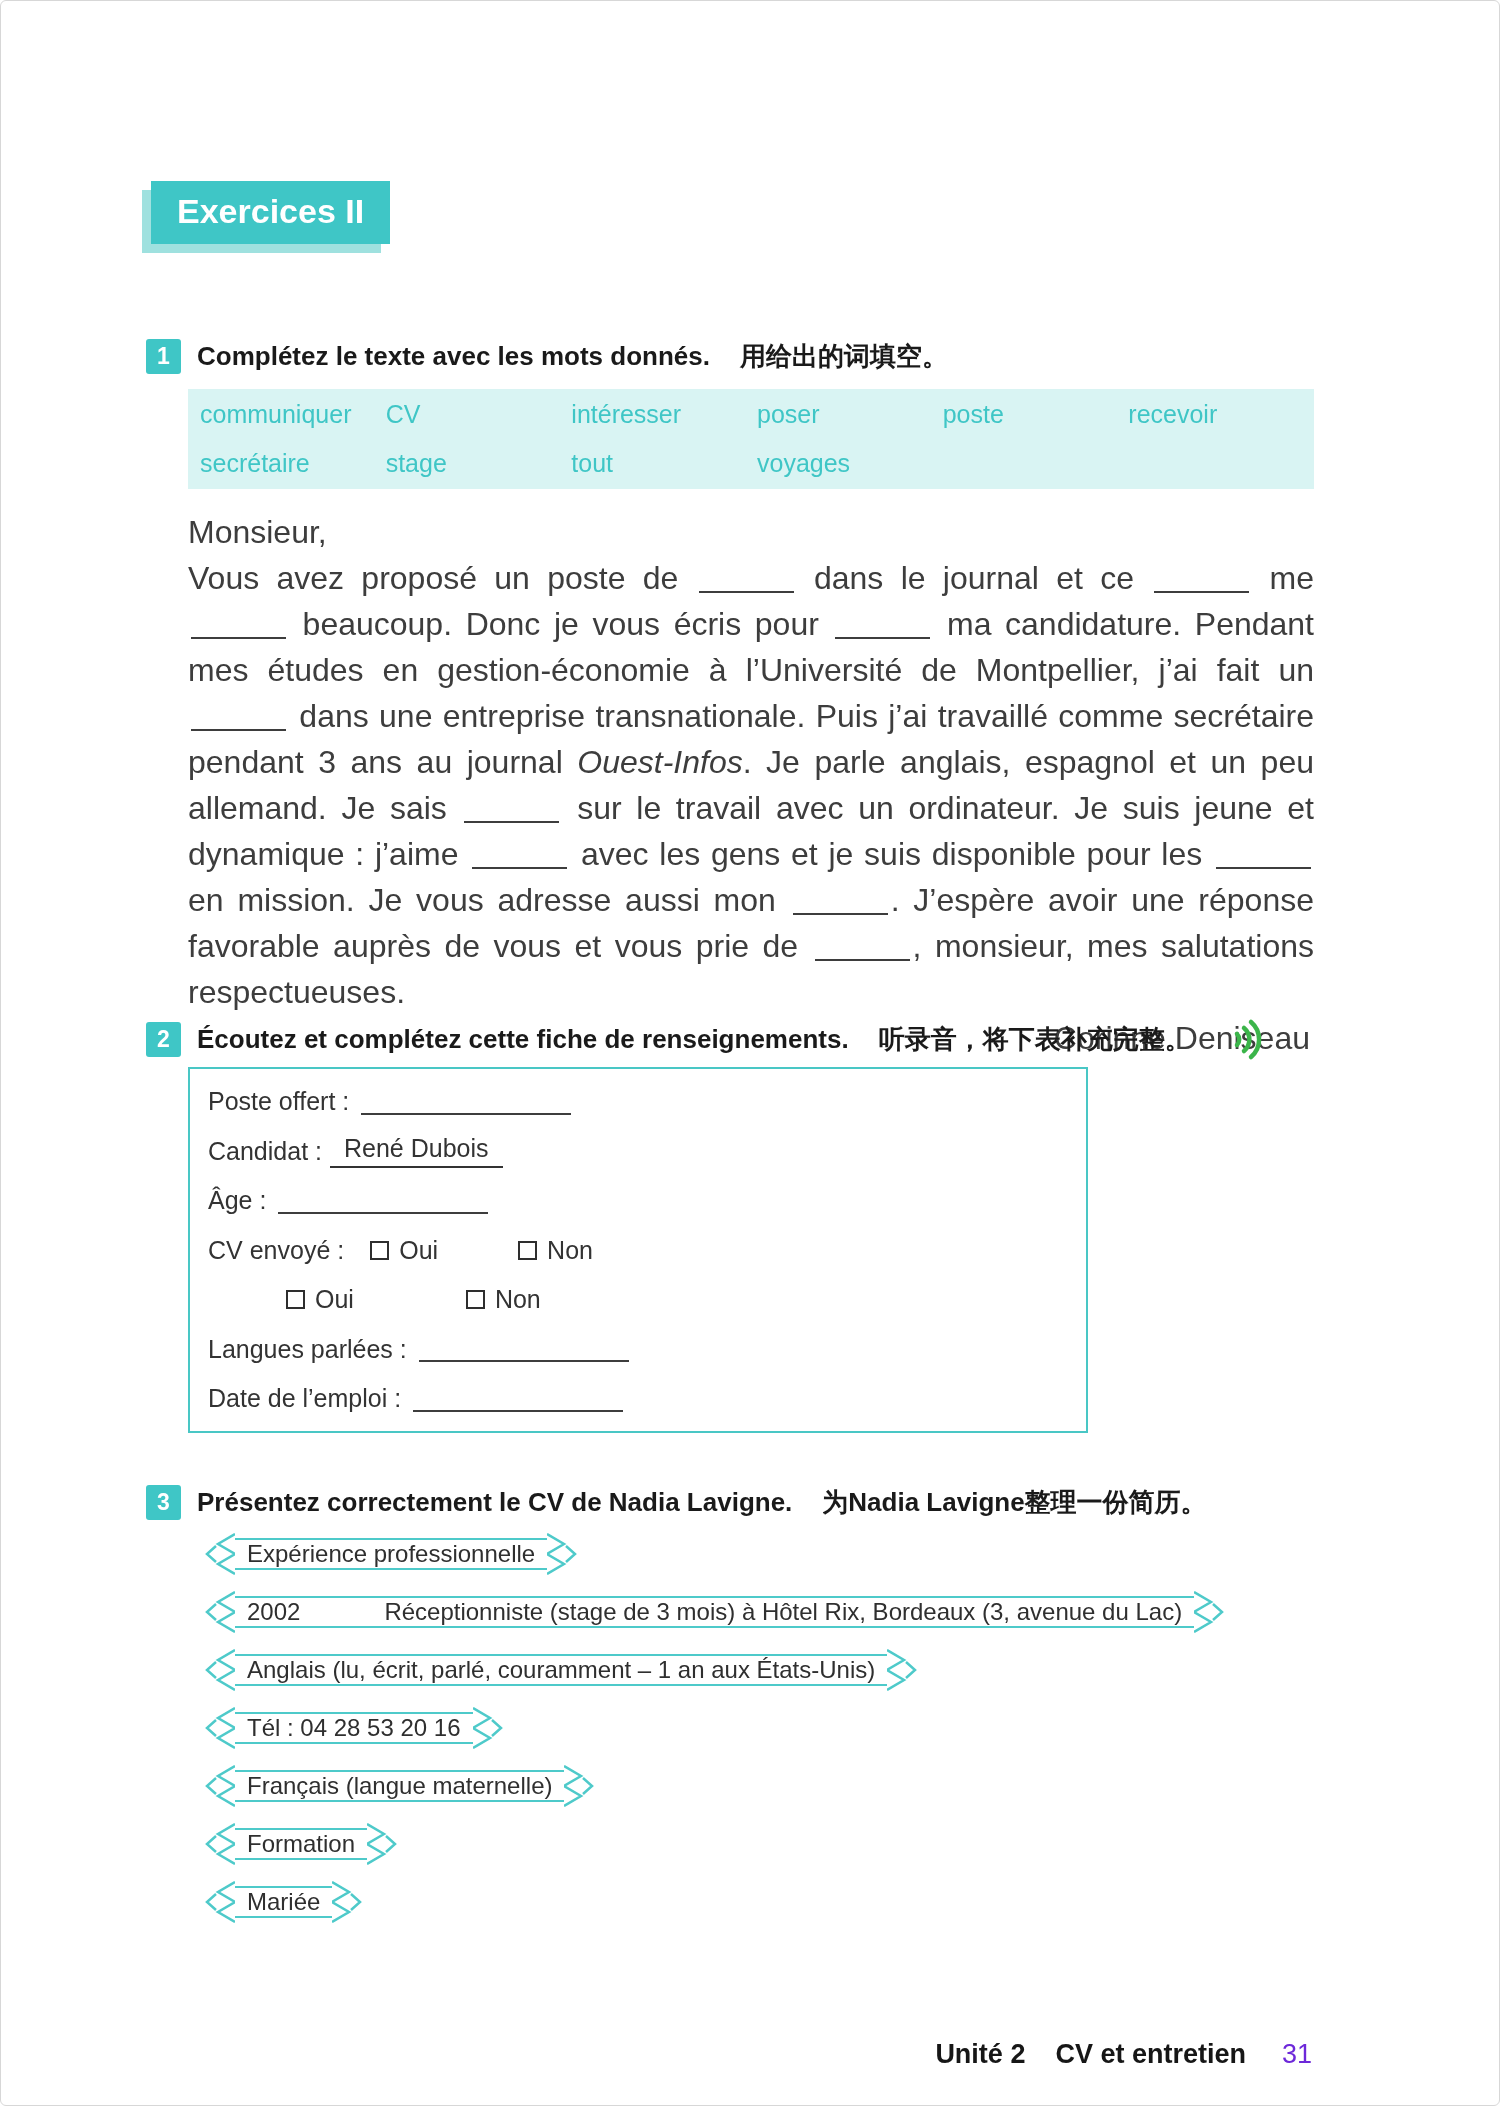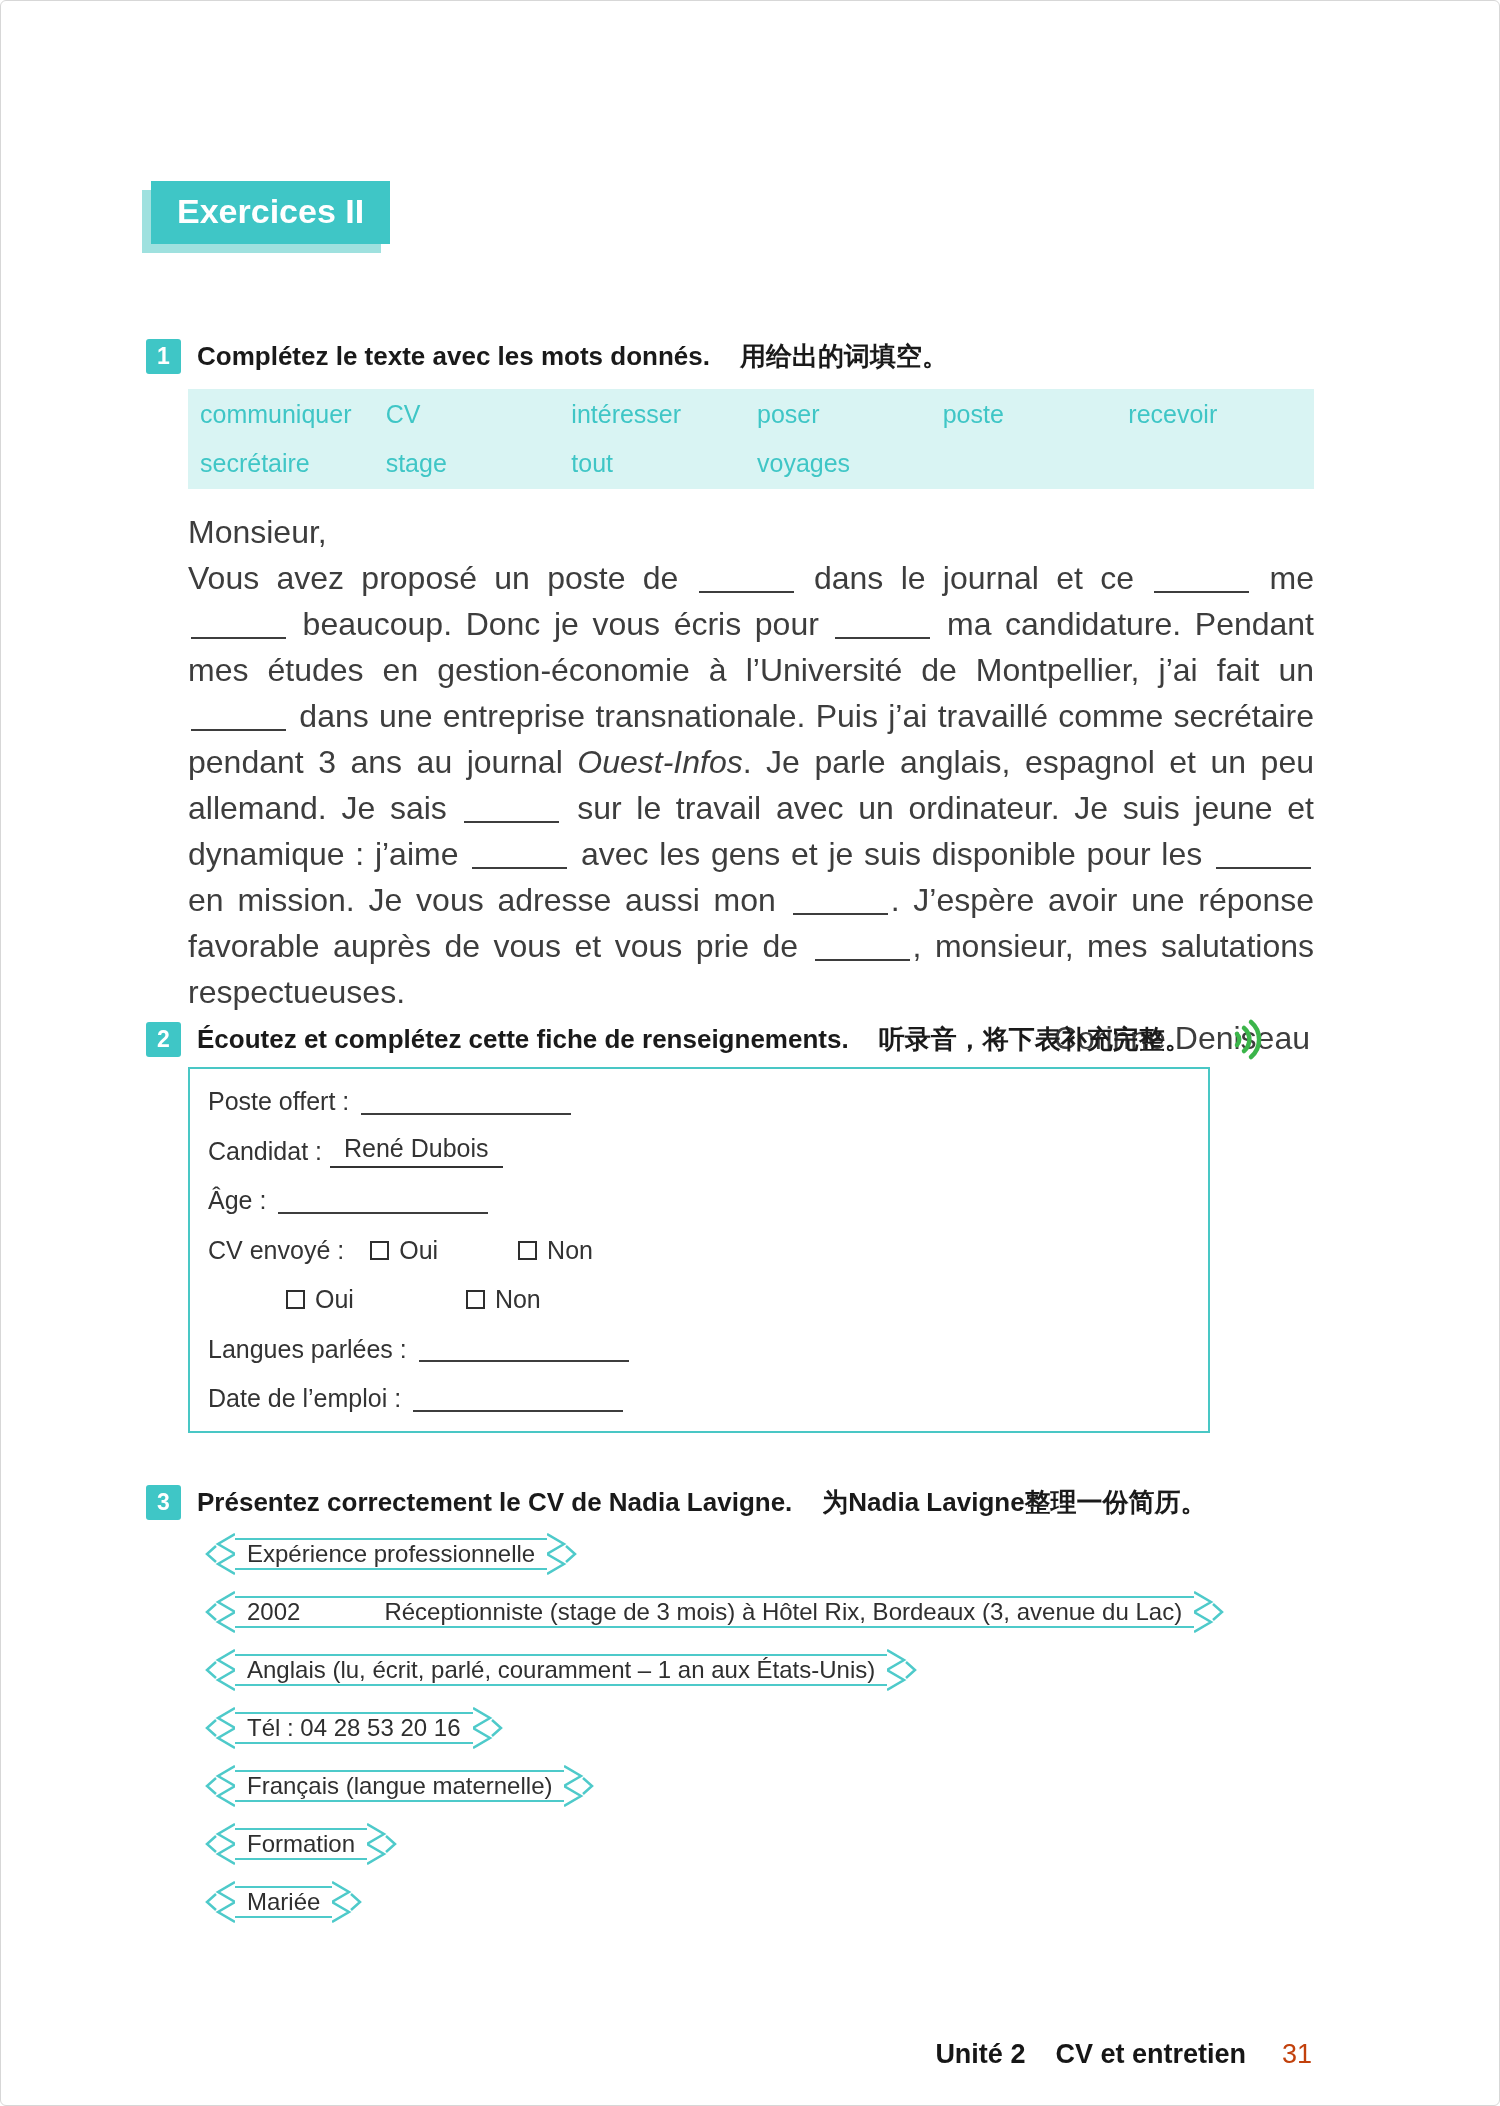--- a/index.html
+++ b/index.html
@@ -47,21 +47,21 @@
   }
   .letter .letter-body { margin:0; text-align:justify; }
   .letter .signature { text-align:right; padding-right:4px; }
   .blank {
     display:inline-block; width:95px; height:22px;
     border-bottom:2px solid #3d3d3d; vertical-align:-4px; margin:0 3px;
   }
 
   
   .fiche {
-    position:absolute; left:187px; top:1066px; width:1022px; height:366px;
+    position:absolute; left:187px; top:1066px; width:900px; height:366px;
     border:2px solid #49c7c5; padding:8px 18px 0 18px; background:#fff;
   }
   .f-row { height:49.5px; display:flex; align-items:center; font-size:25px; color:#333; }
   .f-blank {
     display:inline-block; width:210px; height:2px; background:transparent;
     border-bottom:2px solid #3d3d3d; margin-left:12px; transform:translateY(12px);
   }
   .f-underlined { margin-left:8px; padding:0 14px 3px 14px; border-bottom:2px solid #333; }
   .cb {
     display:inline-block; width:19px; height:19px; border:2px solid #2e2e2e;
@@ -83,21 +83,21 @@
     padding:0 12px; font-size:24px; color:#2f2f2f; white-space:nowrap;
   }
 
   
   .footer {
     position:absolute; top:2038px; right:187px;
     display:flex; align-items:baseline; font-size:27px; font-weight:bold; color:#161616;
   }
   .footer .f-unit { margin-right:30px; }
   .footer .f-title { margin-right:36px; }
-  .footer .f-page { font-weight:normal; color:#c2410c; }
+  .footer .f-page { font-weight:normal; color:#6d28d9; }
 </style>
 </head>
 <body>
 
 <div class="page">
 
   <div class="header-box">
     <span>Exercices II</span>
   </div>
 

